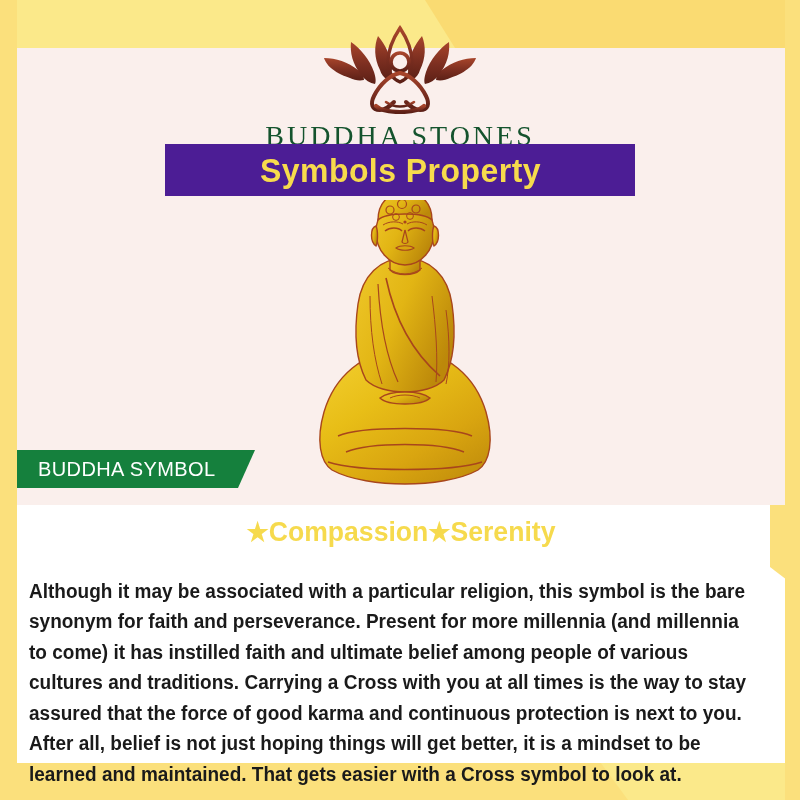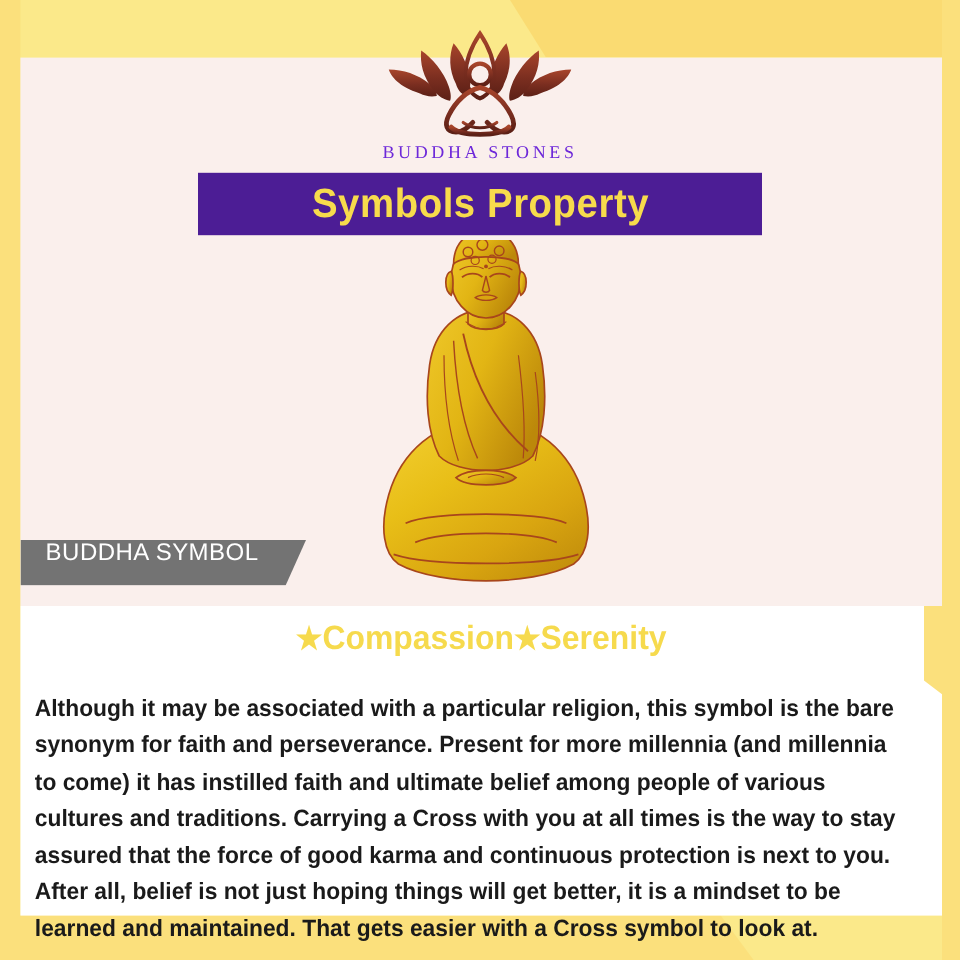--- a/index.html
+++ b/index.html
@@ -88,23 +88,23 @@
   }
   .brand-mark {
     display: block;
     margin: 0 auto;
     width: 180px;
     height: 92px;
   }
   .brand-name {
     margin-top: 6px;
     font-family: "Liberation Serif", serif;
-    font-size: 15px;
+    font-size: 28px;
     letter-spacing: 3px;
-    color: #6d28d9;
+    color: #14532d;
     font-weight: 400;
   }
 
   
   .title-banner {
     position: absolute;
     left: 165px; top: 144px;
     width: 470px; height: 52px;
     background: #4c1d95;
     z-index: 6;
@@ -128,24 +128,25 @@
     width: 230px; height: 290px;
     z-index: 5;
   }
   .buddha-wrap svg { display: block; }
 
   
   .symbol-ribbon {
     position: absolute;
     left: 17px; top: 450px;
     width: 238px; height: 38px;
-    background: #737373;
+    background: #15803d;
     clip-path: polygon(0 0, 238px 0, 221px 38px, 0 38px);
     z-index: 7;
     display: flex;
+    align-items: center;
   }
   .symbol-ribbon-text {
     margin-left: 21px;
     font-family: "Liberation Sans", sans-serif;
     font-size: 20px;
     color: #FFFFFF;
     letter-spacing: 0.4px;
   }
 
   

